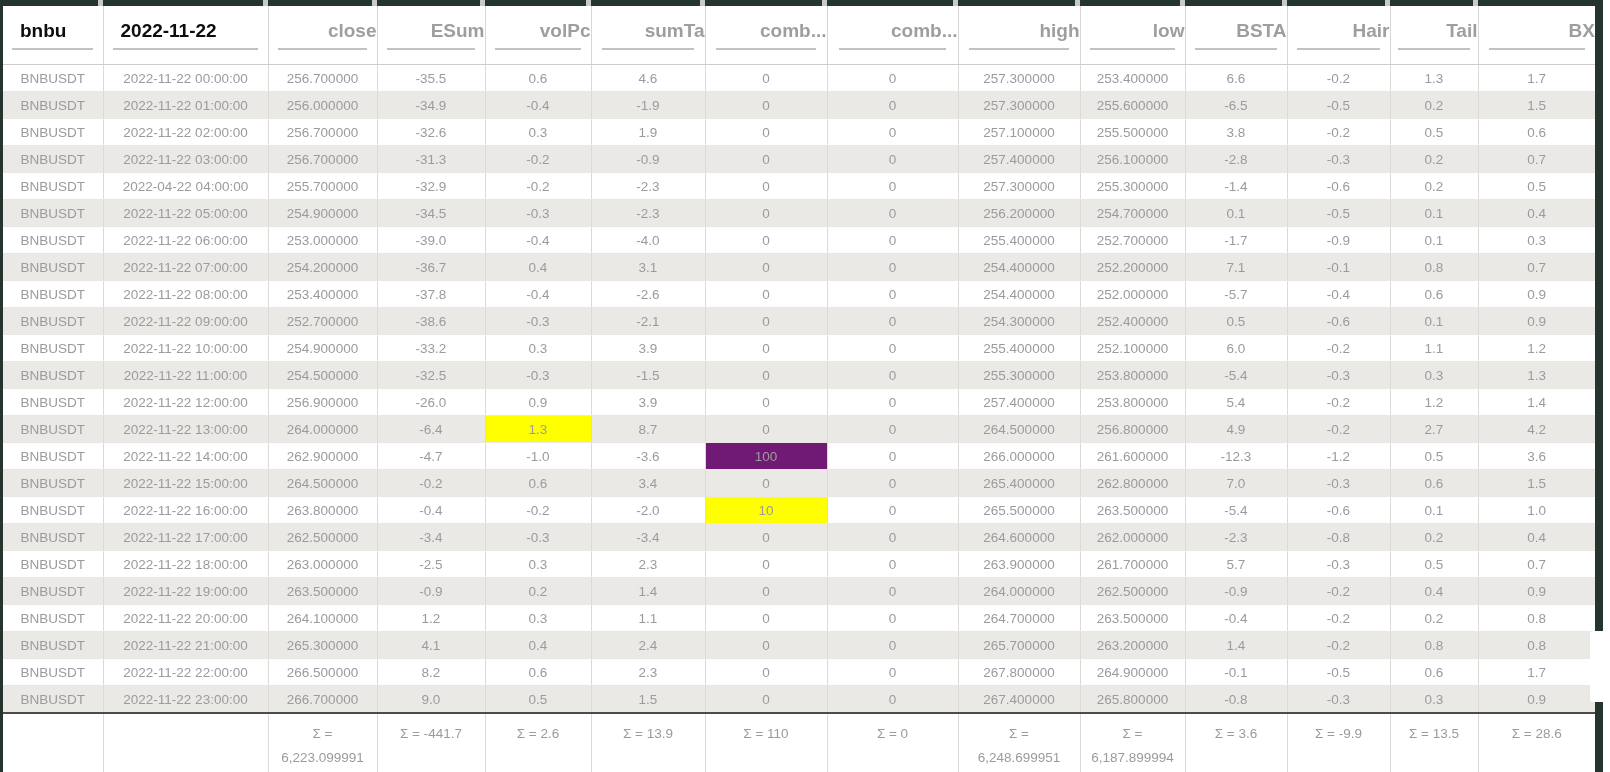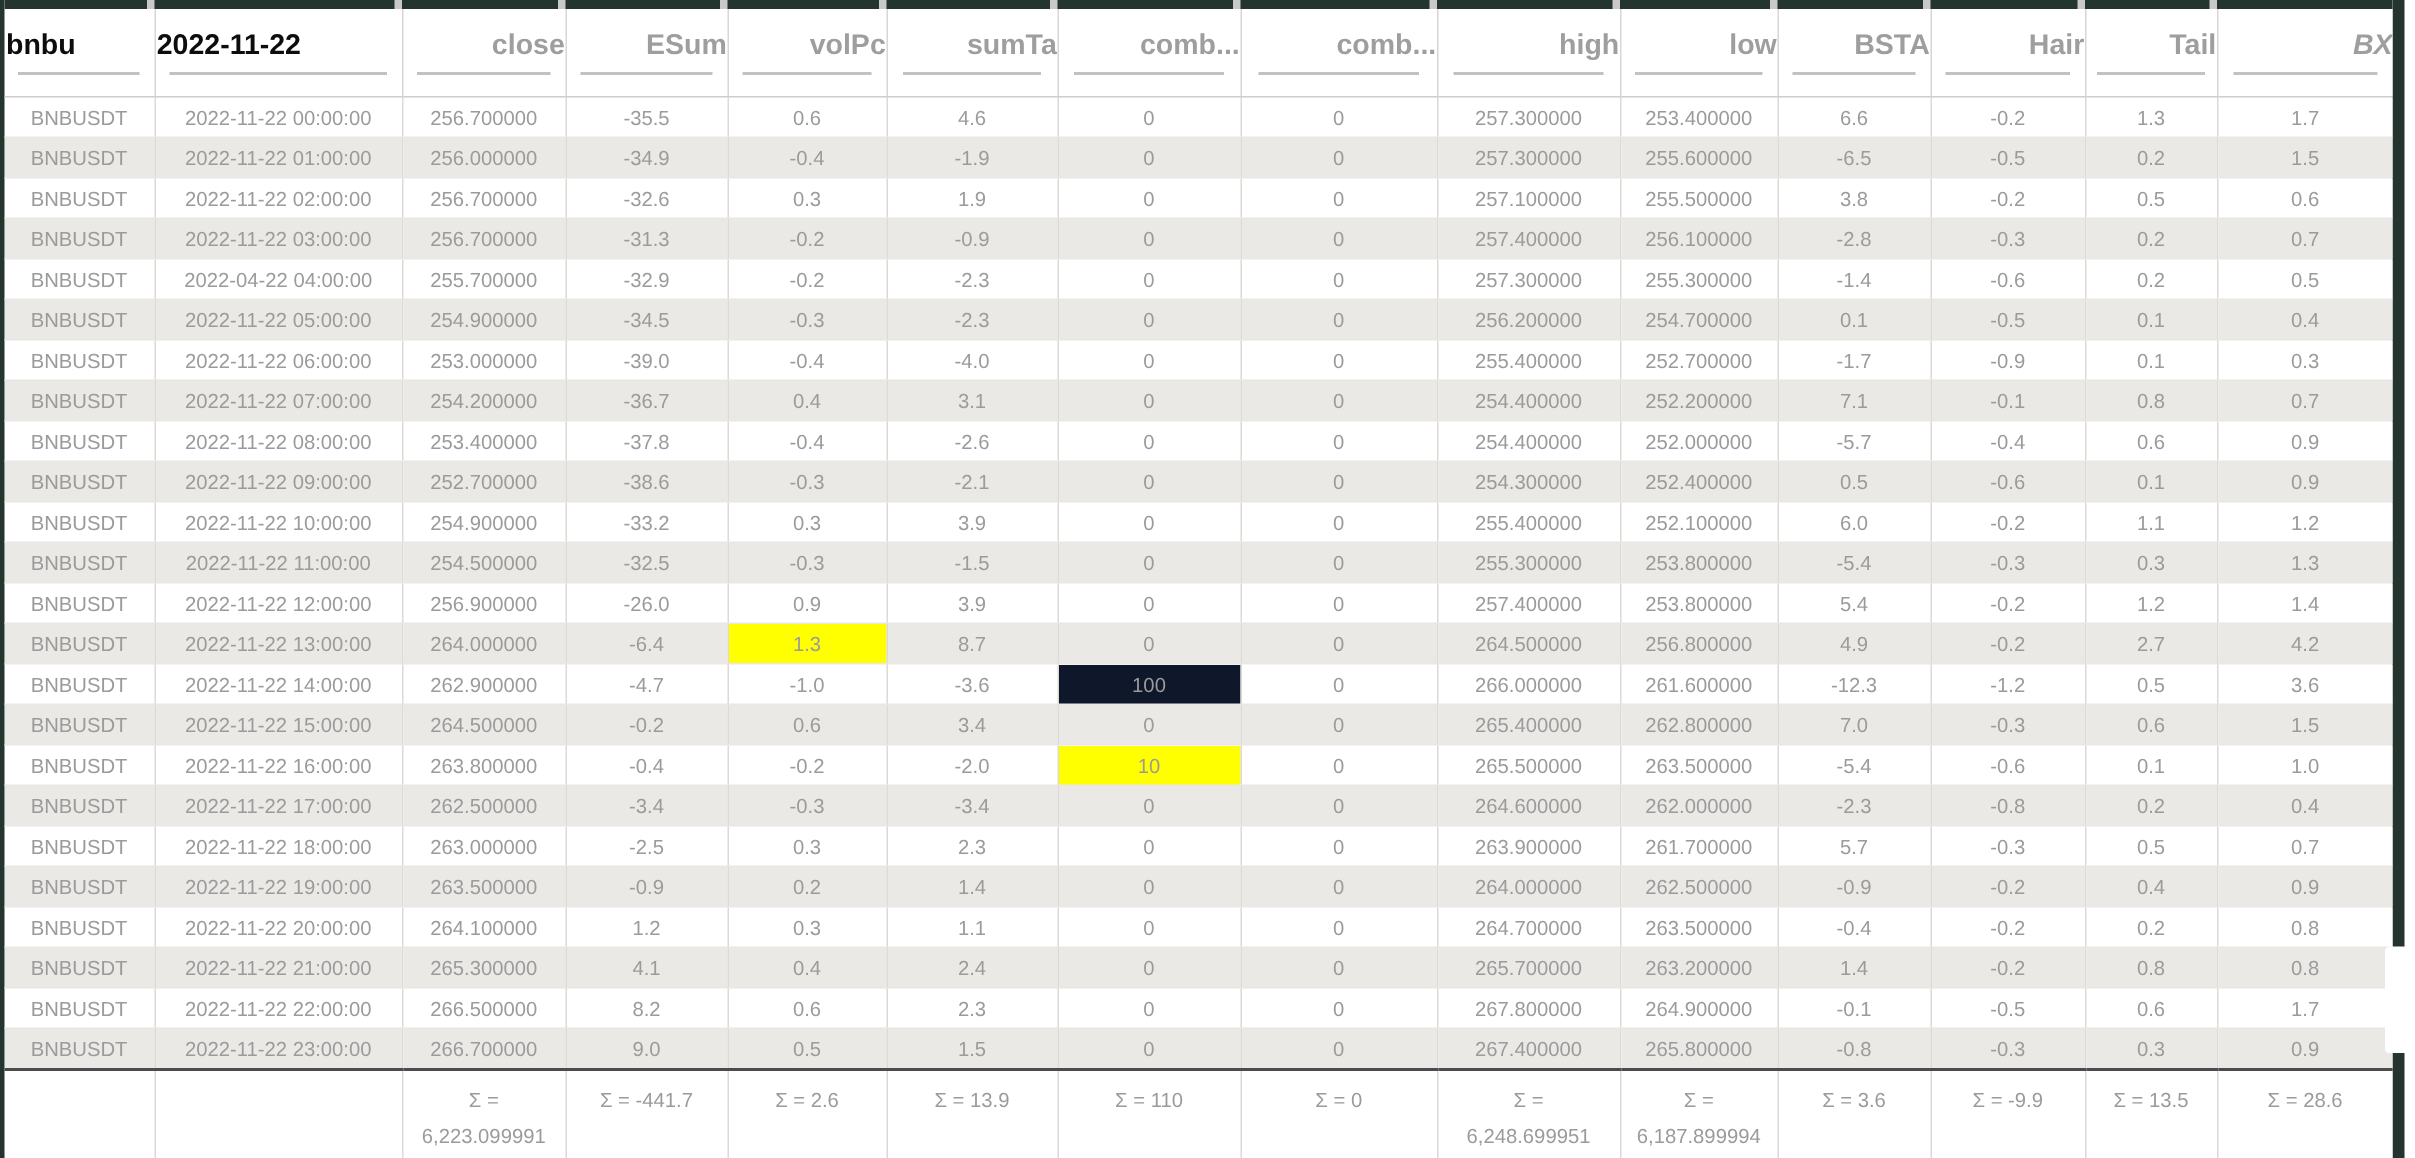--- a/index.html
+++ b/index.html
@@ -23,28 +23,28 @@
   table{border-collapse:collapse;table-layout:fixed;}
   th,td{overflow:hidden;white-space:nowrap;}
   thead th{
     height:58px;
     border-right:1px solid #d9d6d3;
     border-bottom:1px solid #cfccc9;
     vertical-align:middle;
     padding:0;
     background:#fff;
   }
-  thead th:last-child{border-right:none;font-style:italic;}
+  thead th:last-child{border-right:none;}
   .hwrap{display:flex;flex-direction:column;justify-content:center;height:100%;gap:8px;}
   .hlabel{
     font-size:19px;font-weight:700;color:#9e9e9e;
     text-align:right;line-height:1;
   }
   .hline{height:0;border-bottom:2px solid #c4c1be;width:82%;margin:0 auto;}
-  th.h-dark .hlabel{color:#0d0d0d;text-align:left;padding-left:1px;}
+  th.h-dark .hlabel{color:#0d0d0d;text-align:left;padding-left:17px;}
   th.h-dark .hline{margin:0 10px 0 9px;width:auto;}
   tbody td{
     height:26px;
     font-size:13.5px;
     color:#9b9b9b;
     text-align:center;
     border-right:1px solid #dcd9d6;
     border-bottom:1px solid #e9e7e4;
     padding:0 4px;
   }
@@ -424,21 +424,21 @@
             <td>2.7</td>
             <td>4.2</td>
           </tr>
           <tr class="odd">
             <td>BNBUSDT</td>
             <td>2022-11-22 14:00:00</td>
             <td>262.900000</td>
             <td>-4.7</td>
             <td>-1.0</td>
             <td>-3.6</td>
-            <td style="background: #0f172a;">100</td>
+            <td style="background: #701a75;">100</td>
             <td>0</td>
             <td>266.000000</td>
             <td>261.600000</td>
             <td>-12.3</td>
             <td>-1.2</td>
             <td>0.5</td>
             <td>3.6</td>
           </tr>
           <tr class="even">
             <td>BNBUSDT</td>

